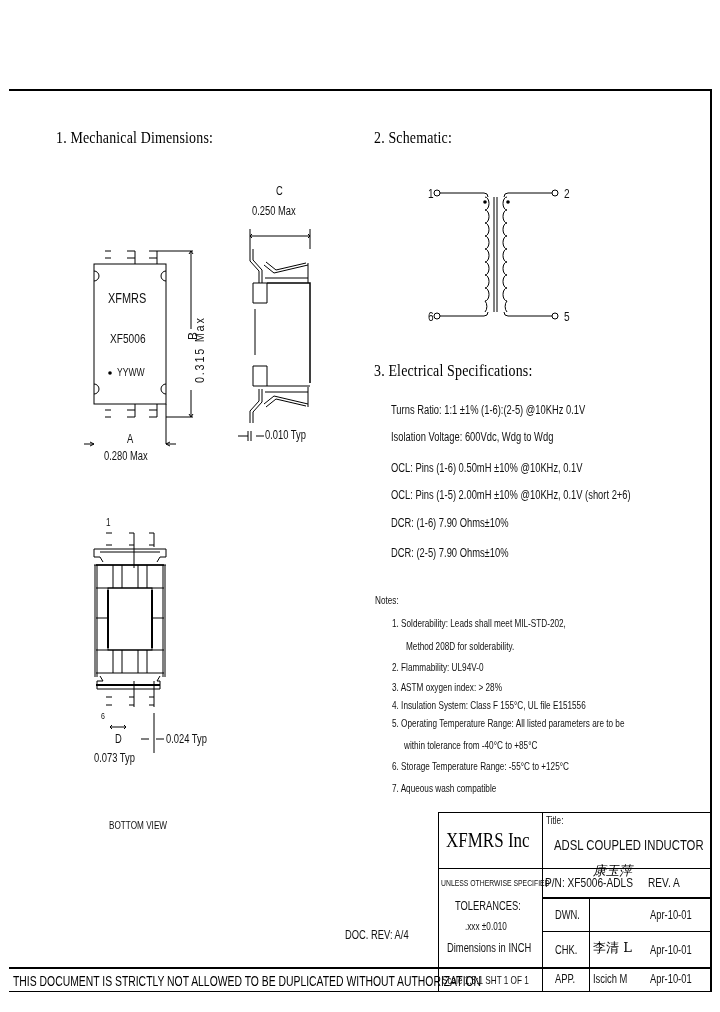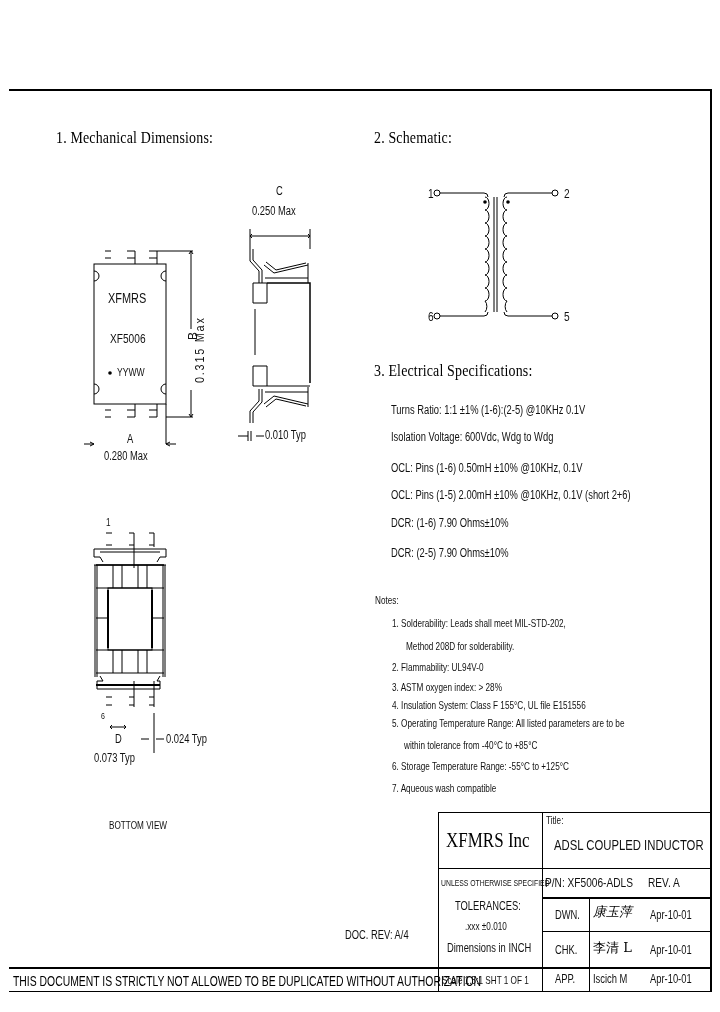--- a/index.html
+++ b/index.html
@@ -177,21 +177,21 @@
   <div class="abs cad-sm" style="left:465px;top:920px;">.xxx ±0.010</div>
   <div class="abs cad" style="left:447px;top:941px;">Dimensions in INCH</div>
 
   <div class="tb-cell" style="left:542px;top:868px;width:170px;height:30px;"></div>
   <div class="abs cad" style="left:545px;top:875px;font-size:13px;">P/N: XF5006-ADLS</div>
   <div class="abs cad" style="left:648px;top:875px;font-size:13px;">REV. A</div>
 
   <div class="tb-cell" style="left:542px;top:897px;width:48px;height:35px;border-top-width:2px;"></div>
   <div class="tb-cell" style="left:589px;top:897px;width:123px;height:35px;border-top-width:2px;"></div>
   <div class="abs cad" style="left:555px;top:908px;">DWN.</div>
-  <div class="abs" style="left:593px;top:903px;font-family:'DejaVu Serif',serif;font-size:13px;font-style:italic;">康玉萍</div>
+  <div class="abs" style="left:593px;top:862px;font-family:'DejaVu Serif',serif;font-size:13px;font-style:italic;">康玉萍</div>
   <div class="abs cad" style="left:650px;top:908px;">Apr-10-01</div>
 
   <div class="tb-cell" style="left:542px;top:931px;width:48px;height:37px;"></div>
   <div class="tb-cell" style="left:589px;top:931px;width:123px;height:37px;"></div>
   <div class="abs cad" style="left:555px;top:943px;">CHK.</div>
   <div class="abs" style="left:593px;top:939px;font-family:'DejaVu Serif',serif;font-size:13px;">李清 L</div>
   <div class="abs cad" style="left:650px;top:943px;">Apr-10-01</div>
 
   <div class="tb-cell" style="left:438px;top:967px;width:105px;height:25px;"></div>
   <div class="abs cad-sm" style="left:442px;top:974px;">Scale 1.5:1  SHT 1 OF 1</div>

